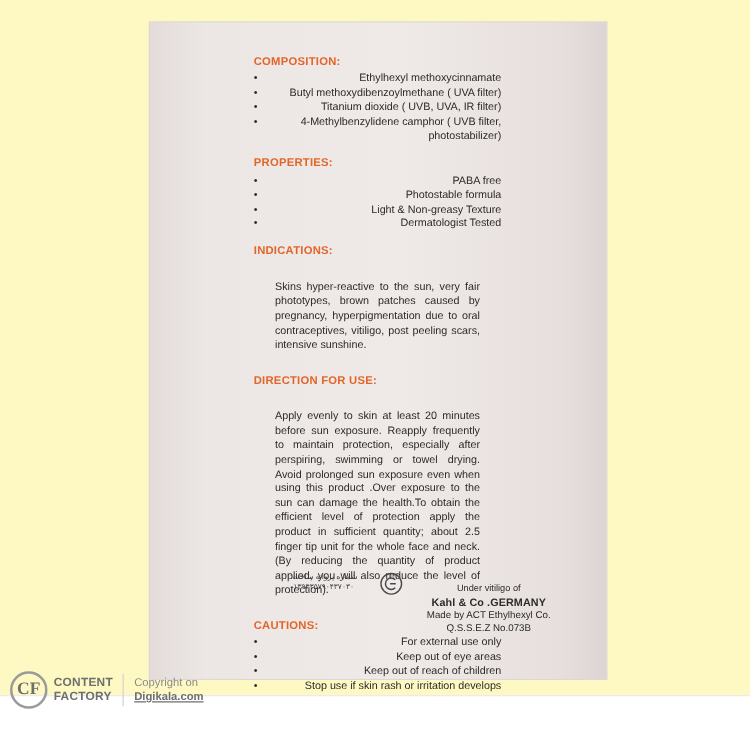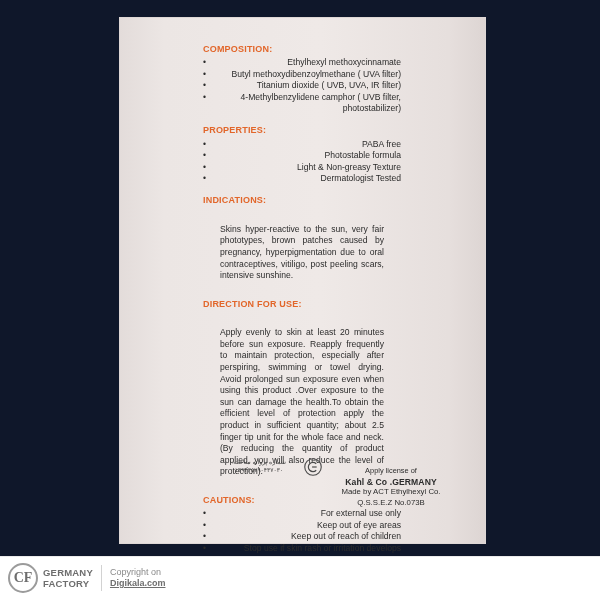--- a/index.html
+++ b/index.html
@@ -13,21 +13,21 @@
     font-family: "Liberation Sans", sans-serif;
     position: relative;
     overflow: hidden;
   }
 
   #page {
     position: absolute;
     left: 0; top: 0;
     width: 600px;
     height: 600px;
-    background: #0f172a;
+    background: #fef9c3;
   }
 
   
   #panel {
     position: absolute;
     left: 120px;
     top: 18px;
     width: 365px;
     height: 525px;
     background: #e8e2e0;
@@ -146,21 +146,21 @@
     left: 0;
     top: 556px;
     width: 600px;
     height: 44px;
     background: #ffffff;
     border-top: 1px solid #ebebeb;
   }
   #wm {
     position: absolute;
     left: 8px;
-    top: 562px;
+    top: 536px;
     display: flex;
     align-items: center;
     height: 32px;
   }
   #wm .cf-logo {
     width: 26px;
     height: 26px;
     border-radius: 50%;
     border: 2px solid #9b9b9b;
     color: #6e6e6e;
@@ -252,34 +252,34 @@
 
       <div class="mark">
         <svg viewBox="0 0 24 24" width="22" height="22" aria-hidden="true">
           <circle cx="12" cy="12" r="9" fill="none" stroke="#4a4a4a" stroke-width="1.2"></circle>
           <path d="M15.5 8.5a5 5 0 1 0 0 7" fill="none" stroke="#4a4a4a" stroke-width="1.3"></path>
           <path d="M11 12h5" fill="none" stroke="#4a4a4a" stroke-width="1.3"></path>
         </svg>
       </div>
 
       <div class="license">
-        <div>Apply license of</div>
+        <div>Under vitiligo of</div>
         <div class="big">Kahl  &amp; Co .GERMANY</div>
         <div class="mid">Made by ACT Ethylhexyl Co.</div>
         <div class="mid">Q.S.S.E.Z   No.073B</div>
       </div>
     </div>
   </div>
 
   <div id="footer-bar"></div>
 
   <div id="wm">
     <div class="cf-logo">CF</div>
     <div class="cf-text">
-      <div>GERMANY</div>
+      <div>CONTENT</div>
       <div>FACTORY</div>
     </div>
     <div class="cf-divider"></div>
     <div class="cp">
       <div>Copyright on</div>
       <div><b>Digikala.com</b></div>
     </div>
   </div>
 
 </div>

